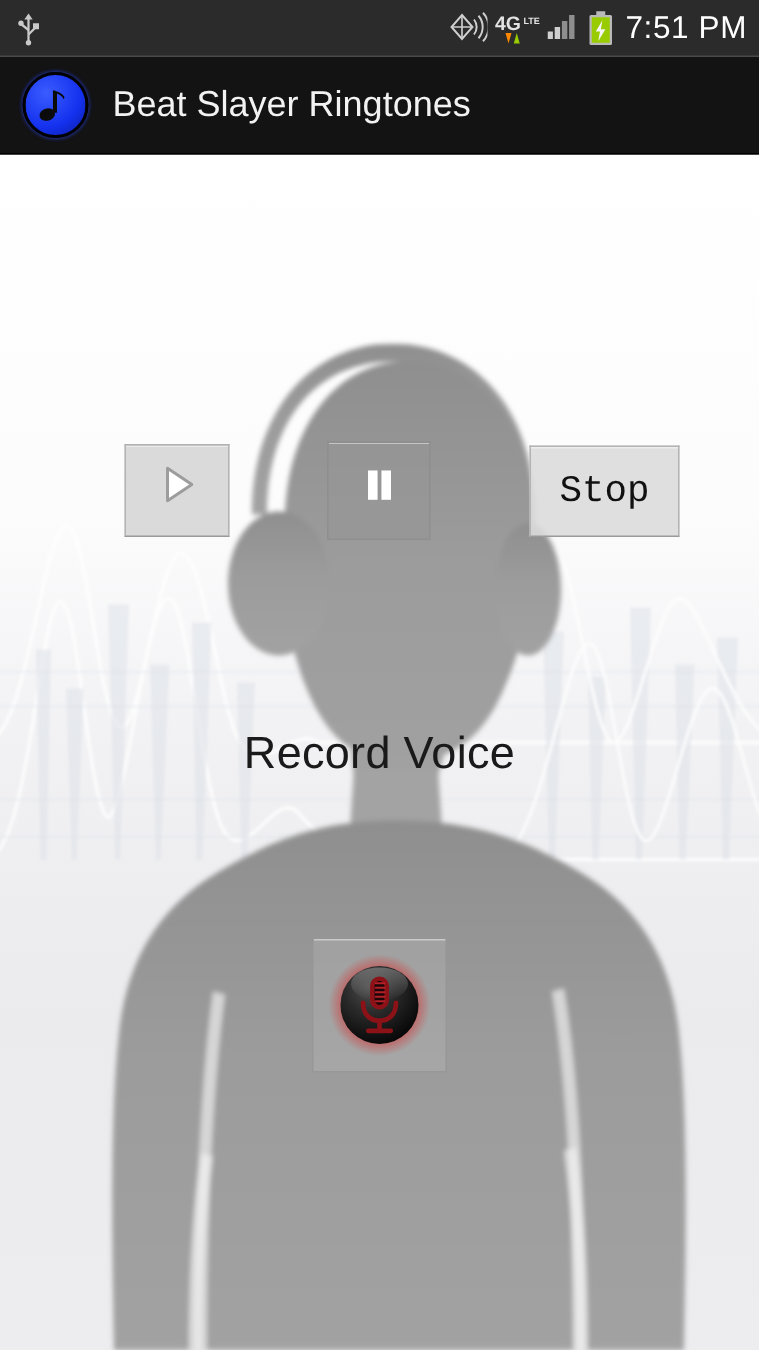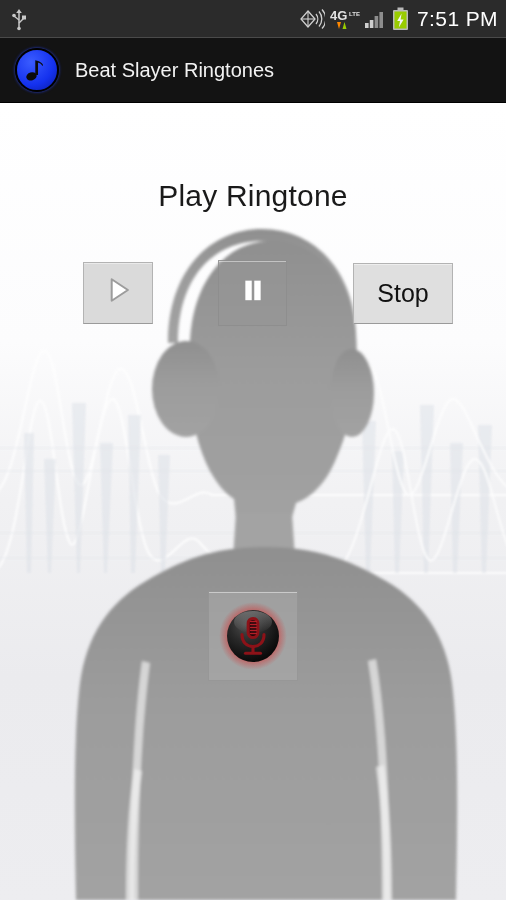--- a/index.html
+++ b/index.html
@@ -37,21 +37,20 @@
     background: #4a4a4a;
   }
   .sb-left {
     display: flex;
     align-items: center;
     padding-left: 10px;
     flex: 1;
   }
   .sb-right {
     display: flex;
-    align-items: center;
     padding-right: 8px;
     gap: 5px;
   }
   .usb-icon { width: 18px; height: 24px; }
   .gps-icon { width: 26px; height: 22px; }
   .net-icon { width: 30px; height: 24px; position: relative; }
   .sig-icon { width: 22px; height: 20px; }
   .bat-icon { width: 17px; height: 24px; }
   .clock {
     color: #ffffff;
@@ -81,21 +80,21 @@
     background: radial-gradient(circle at 35% 30%, #3a5cff 0%, #1431ee 60%, #0a1b9e 100%);
     border: 2px solid #000;
     box-shadow: 0 0 3px rgba(40,70,255,0.9);
     display: flex;
     align-items: center;
     justify-content: center;
     flex: none;
   }
   .app-title {
     color: #f2f2f2;
-    font-size: 20px;
+    font-size: 24px;
     margin-left: 16px;
     font-weight: normal;
     white-space: nowrap;
   }
 
   
   .content {
     position: absolute;
     top: 103px; left: 0;
     width: 506px;
@@ -132,22 +131,23 @@
     position: absolute;
     box-sizing: border-box;
     border: 1px solid #b3b3b3;
     border-bottom-color: #9a9a9a;
     background: rgba(222,222,222,0.82);
     display: flex;
     align-items: center;
     justify-content: center;
     font-size: 25px;
     color: #111;
-    font-family: Liberation Sans, sans-serif;
+    font-family: Liberation Mono, monospace;
     box-shadow: 0 1px 0 rgba(255,255,255,0.45) inset;
+    margin-top: 34px;
   }
 
   #play-button {
     left: 83px; top: 159px;
     width: 70px; height: 62px;
     background: rgba(216,216,216,0.95);
   }
   #pause-button {
     left: 218px; top: 157px;
     width: 69px; height: 66px;
@@ -330,21 +330,20 @@
         <path d="M376,556 C386,616 390,700 390,797 L382,797 C382,700 378,618 368,558 Z" fill="#e9e9e9" opacity="0.75"></path>
         <path d="M142,668 C136,706 134,752 134,797 L126,797 C126,750 128,704 134,666 Z" fill="#f1f1f1" opacity="0.7"></path>
         <path d="M384,662 C390,704 392,752 392,797 L384,797 C384,752 382,706 376,664 Z" fill="#f1f1f1" opacity="0.7"></path>
 
         <ellipse cx="74" cy="868" rx="10" ry="16" fill="#b4b4b4"></ellipse>
       </g>
     </svg>
 
     <div class="ui-layer">
 
-      <div class="heading" id="play-heading">Play Ringtone</div>
 
       <div class="btn" id="play-button">
         <span>
           <svg viewBox="0 0 40 40" width="36" height="36">
             <polygon points="13,8 31,20 13,32" fill="#ffffff" stroke="#9c9c9c" stroke-width="2.2" stroke-linejoin="round"></polygon>
           </svg>
         </span>
 
       </div>
 
@@ -354,20 +353,21 @@
             <rect x="11" y="9" width="7.5" height="23" fill="#ffffff"></rect>
             <rect x="21.5" y="9" width="7.5" height="23" fill="#ffffff"></rect>
           </svg>
         </span>
 
       </div>
 
       <div class="btn" id="stop-button">Stop</div>
 
 
+      <div class="heading" id="record-heading">Record Voice</div>
 
       <div class="btn" id="record-button">
         <span class="mic-badge">
           <svg viewBox="0 0 72 72" width="72" height="72">
             <defs>
               <radialGradient id="glowG" cx="50%" cy="50%" r="50%">
                 <stop offset="52%" stop-color="#e03030" stop-opacity="0.95"></stop>
                 <stop offset="72%" stop-color="#d43030" stop-opacity="0.55"></stop>
                 <stop offset="100%" stop-color="#d43030" stop-opacity="0"></stop>
               </radialGradient>

